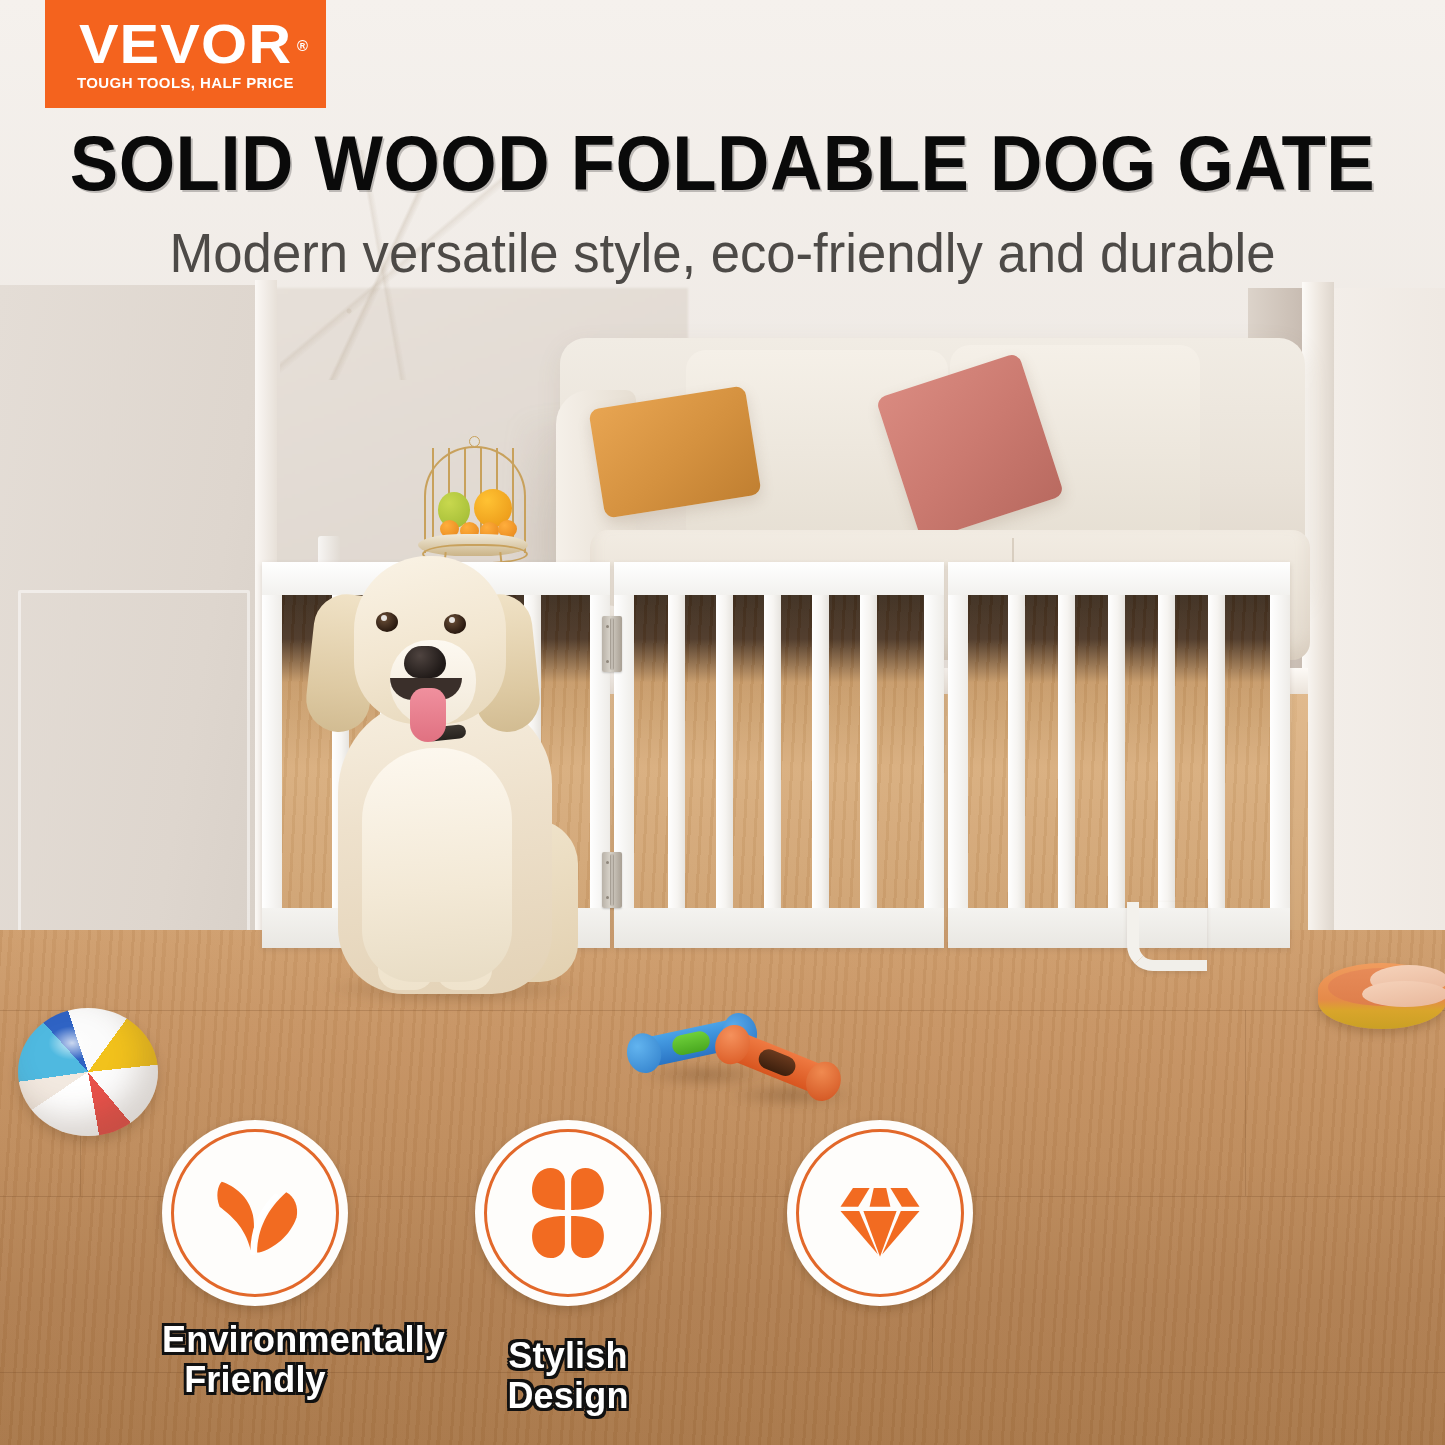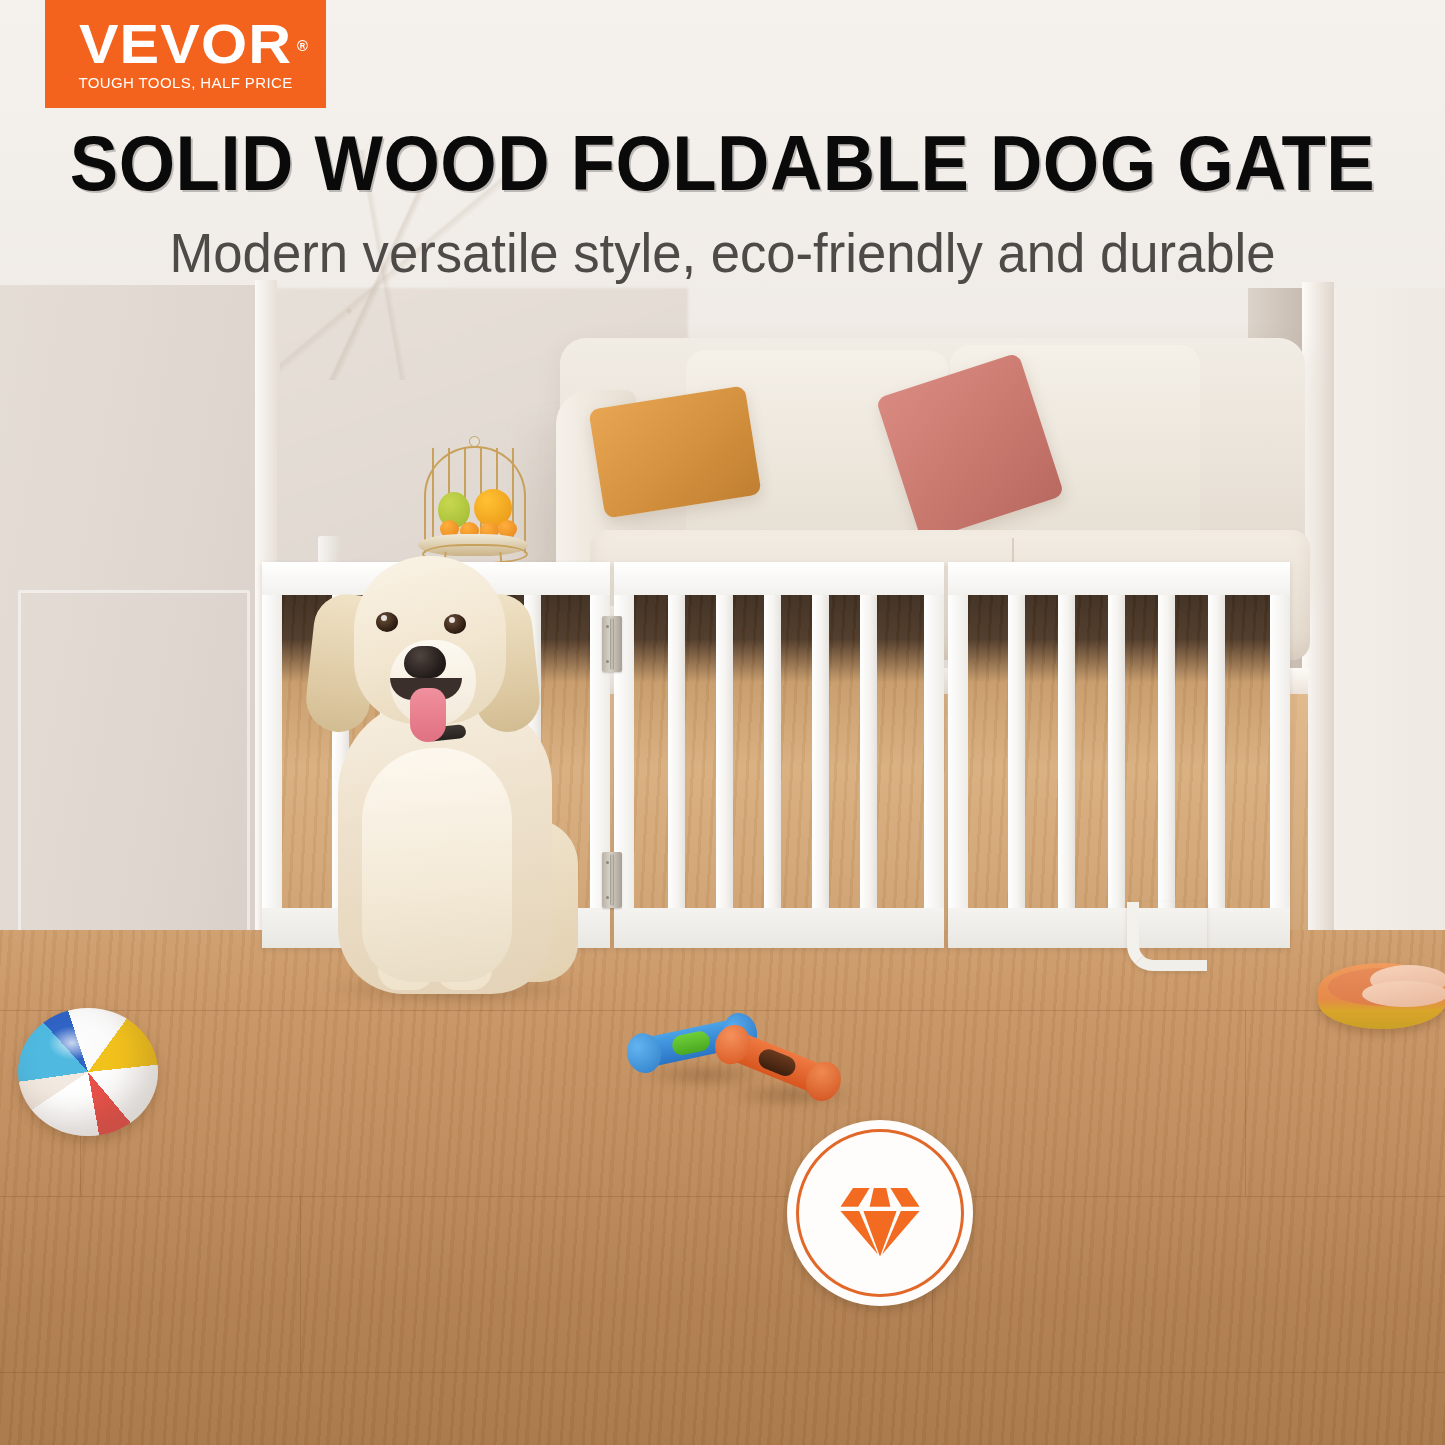--- a/index.html
+++ b/index.html
@@ -395,21 +395,21 @@
   .logo-word{
     position:relative;
     color:#fff;font-weight:700;font-size:56px;line-height:52px;
     letter-spacing:1px;font-family:"Liberation Sans",sans-serif;
     transform:scaleX(1.06);
   }
   .logo-reg{
     position:absolute;right:-16px;top:2px;font-size:14px;font-weight:700;
   }
   .logo-tag{
-    color:#fff;font-weight:400;font-size:15px;letter-spacing:.4px;margin-top:4px;
+    color:#fff;font-weight:700;font-size:15px;letter-spacing:.4px;margin-top:4px;
     font-family:"Liberation Sans",sans-serif;
   }
   .headline{
     position:absolute;left:0;top:121px;width:1445px;
     text-align:center;
     color:#0a0a0a;
     font-family:"Liberation Sans Narrow","Liberation Sans",sans-serif;
     font-weight:700;font-size:78px;line-height:84px;
     letter-spacing:.5px;
     transform:scaleX(.93);
@@ -634,21 +634,47 @@
       <span class="logo-reg">®</span>
     </div>
     <div class="logo-tag">TOUGH TOOLS, HALF PRICE</div>
   </div>
 
   <div class="headline">SOLID WOOD FOLDABLE DOG GATE</div>
   <div class="subhead">Modern versatile style, eco-friendly and durable</div>
 
   <div class="badges">
 
-
+    <div class="badge b1">
+      <div class="circ">
+        <div class="ic">
+          <svg viewBox="0 0 100 100" width="104" height="104" aria-hidden="true">
+            <path d="M46 86 C40 62 26 52 16 44 C12 34 14 24 18 20 C30 24 44 34 48 52 C50 62 49 74 46 86 Z" fill="#F26B21"></path>
+            <path d="M52 88 C52 66 62 46 80 30 C88 34 92 44 90 54 C84 72 68 84 54 88 Z" fill="#F26B21"></path>
+            <path d="M48 88 C48 70 54 50 70 34" stroke="#FFFFFF" stroke-width="5" fill="none" stroke-linecap="round"></path>
+          </svg>
+        </div>
+      </div>
+      <div class="cap">Environmentally
+Friendly</div>
+    </div>
+
+    <div class="badge b2">
+      <div class="circ">
+        <div class="ic">
+          <svg viewBox="0 0 100 100" width="104" height="104" aria-hidden="true">
+            <path d="M47 47 L47 20 C47 9 36 4 27 8 C17 12 13 26 17 36 C21 45 36 47 47 47 Z" fill="#F26B21"></path>
+            <path d="M53 47 L53 20 C53 9 64 4 73 8 C83 12 87 26 83 36 C79 45 64 47 53 47 Z" fill="#F26B21"></path>
+            <path d="M47 53 L47 80 C47 91 36 96 27 92 C17 88 13 74 17 64 C21 55 36 53 47 53 Z" fill="#F26B21"></path>
+            <path d="M53 53 L53 80 C53 91 64 96 73 92 C83 88 87 74 83 64 C79 55 64 53 53 53 Z" fill="#F26B21"></path>
+          </svg>
+        </div>
+      </div>
+      <div class="cap">Stylish Design</div>
+    </div>
 
     <div class="badge b3">
       <div class="circ">
         <div class="ic">
           <svg viewBox="0 0 100 100" width="104" height="104" aria-hidden="true">
             <g fill="#F26B21">
               <path d="M24 26 L40 26 L29 44 L12 44 Z"></path>
               <path d="M44 26 L56 26 L60 44 L40 44 Z"></path>
               <path d="M60 26 L76 26 L88 44 L71 44 Z"></path>
               <path d="M12 48 L30 48 L48 90 Z"></path>

